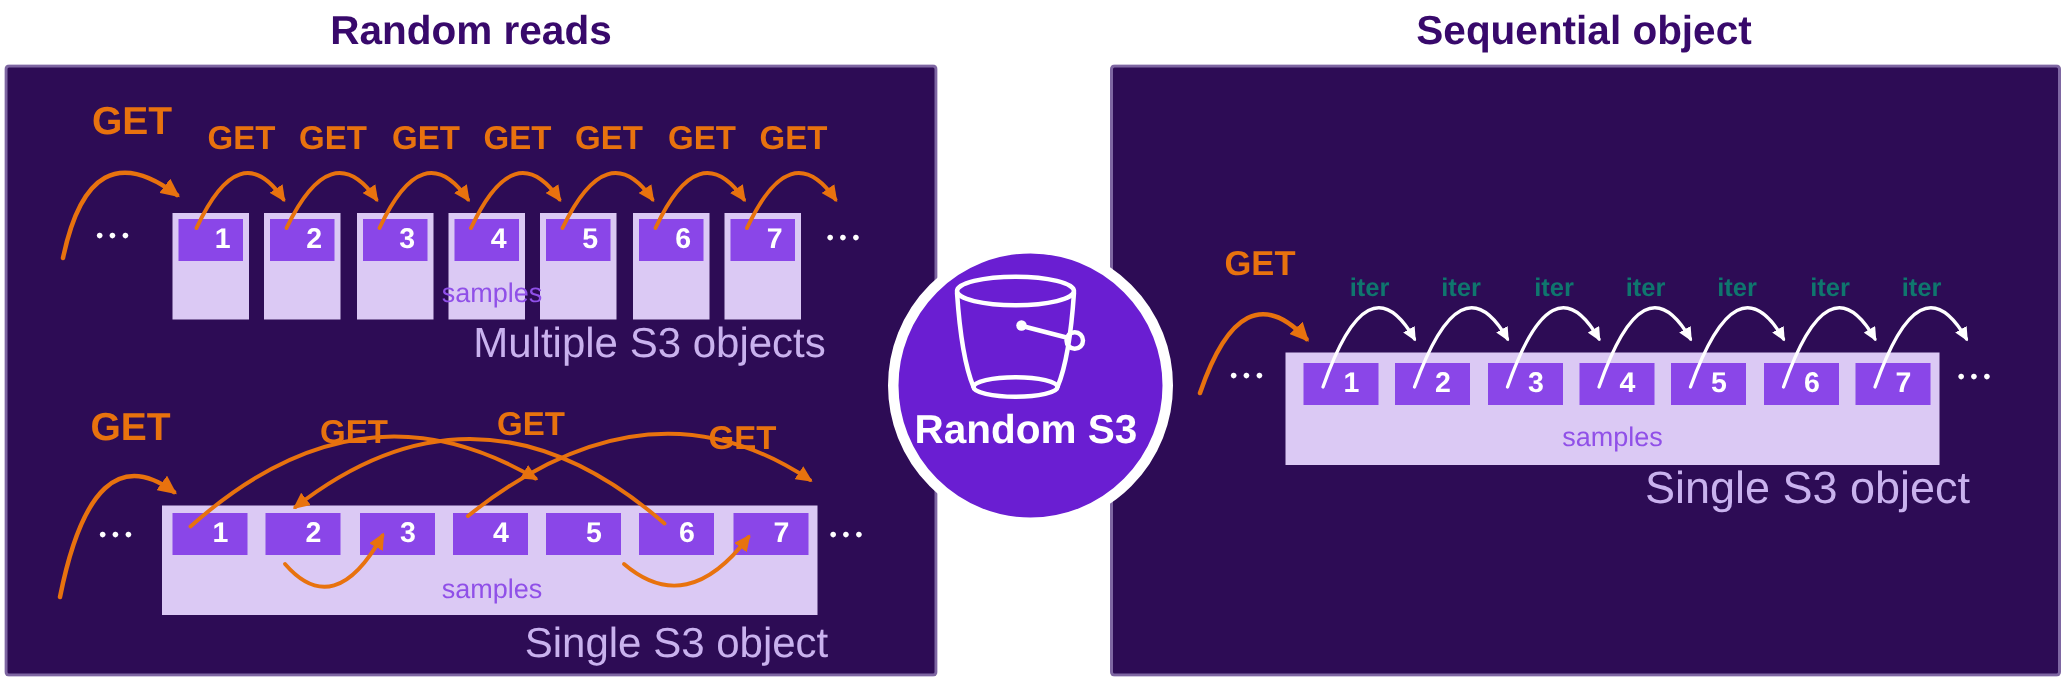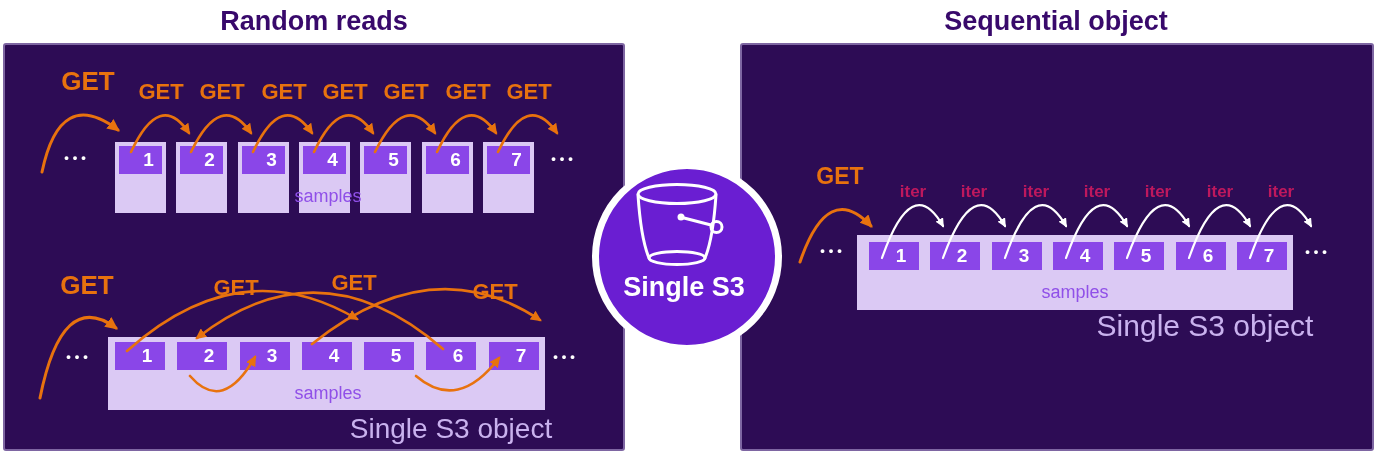--- a/index.html
+++ b/index.html
@@ -6,21 +6,21 @@
   .stage{position:relative;width:1379px;height:461px;background:#ffffff;overflow:hidden;
          font-family:"Liberation Sans",sans-serif;}
   .panel{position:absolute;top:43px;height:408px;background:#2D0C55;
          border:2px solid rgba(170,150,205,.65);border-radius:3px;box-sizing:border-box;}
   .panel-left{left:3px;width:622px;}
   .panel-right{left:740px;width:634px;}
   .ctr{position:absolute;transform:translate(-50%,-50%);white-space:nowrap;}
   .title{color:#38096B;font-size:27px;font-weight:bold;}
   .get{color:#E8720E;font-weight:bold;font-size:22px;}
   .get-big{color:#E8720E;font-weight:bold;font-size:26px;}
-  .iter{color:#be185d;font-weight:bold;font-size:17px;}
+  .iter{color:#0f766e;font-weight:bold;font-size:17px;}
   .dots{color:#ffffff;font-size:13px;font-weight:bold;letter-spacing:4px;}
   .samples{color:#9050E8;font-size:18px;}
   .caption{color:#C9B2EE;font-size:28px;}
   .card{position:absolute;top:142px;width:51px;height:71px;background:#DBC9F4;}
   .card .band{position:absolute;left:4px;right:4px;top:4px;height:28px;background:#8A46E8;
          display:flex;align-items:center;justify-content:center;padding-left:16px;
          color:#fff;font-weight:bold;font-size:19px;box-sizing:border-box;}
   .tray{position:absolute;background:#DBC9F4;}
   .nbox{position:absolute;width:50px;height:28px;background:#8A46E8;
         display:flex;align-items:center;justify-content:center;padding-left:14px;
@@ -139,20 +139,21 @@
   <div class="ctr get" style="left:161px;top:92px">GET</div>
   <div class="ctr get" style="left:222px;top:92px">GET</div>
   <div class="ctr get" style="left:284px;top:92px">GET</div>
   <div class="ctr get" style="left:345px;top:92px">GET</div>
   <div class="ctr get" style="left:406px;top:92px">GET</div>
   <div class="ctr get" style="left:468px;top:92px">GET</div>
   <div class="ctr get" style="left:529px;top:92px">GET</div>
   <div class="ctr dots" style="left:77px;top:157px">•••</div>
   <div class="ctr dots" style="left:564px;top:158px">•••</div>
   <div class="ctr samples" style="left:328px;top:196px">samples</div>
+  <div class="ctr caption" style="left:433px;top:229px">Multiple S3 objects</div>
 
   <div class="ctr get-big" style="left:87px;top:285px">GET</div>
   <div class="ctr get" style="left:236px;top:288px">GET</div>
   <div class="ctr get" style="left:354px;top:283px">GET</div>
   <div class="ctr get" style="left:495px;top:292px">GET</div>
   <div class="ctr dots" style="left:79px;top:356px">•••</div>
   <div class="ctr dots" style="left:566px;top:356px">•••</div>
   <div class="ctr samples" style="left:328px;top:393px">samples</div>
   <div class="ctr caption" style="left:451px;top:429px">Single S3 object</div>
 
@@ -162,15 +163,15 @@
   <div class="ctr iter" style="left:1036px;top:192px">iter</div>
   <div class="ctr iter" style="left:1097px;top:192px">iter</div>
   <div class="ctr iter" style="left:1158px;top:192px">iter</div>
   <div class="ctr iter" style="left:1220px;top:192px">iter</div>
   <div class="ctr iter" style="left:1281px;top:192px">iter</div>
   <div class="ctr dots" style="left:833px;top:250px">•••</div>
   <div class="ctr dots" style="left:1318px;top:251px">•••</div>
   <div class="ctr samples" style="left:1075px;top:292px">samples</div>
   <div class="ctr caption" style="left:1205px;top:326px;font-size:30px">Single S3 object</div>
 
-  <div class="ctr s3label" style="left:684px;top:287px">Single S3</div>
+  <div class="ctr s3label" style="left:684px;top:287px">Random S3</div>
 
 </div>
 
 </body></html>

